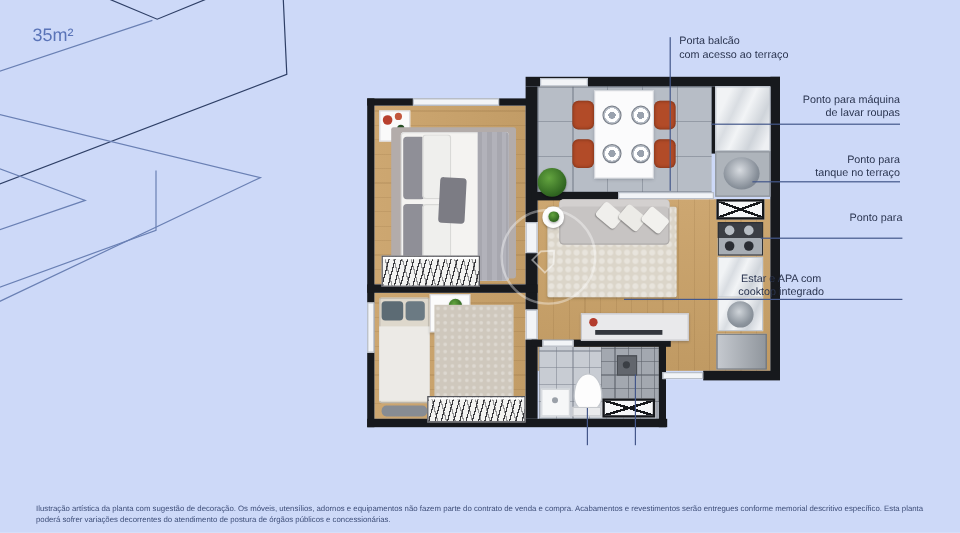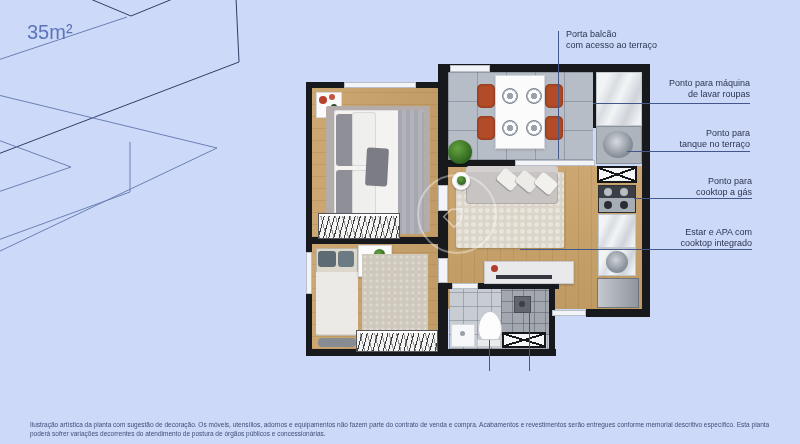--- a/index.html
+++ b/index.html
@@ -4,21 +4,21 @@
 <style>
   html,body{margin:0;padding:0;}
   body{font-family:"Liberation Sans",sans-serif;}
   .page{position:relative;width:800px;height:444px;background:#cdd9f8;overflow:hidden;}
   .abs{position:absolute;}
   
   .decor{position:absolute;left:0;top:0;width:800px;height:444px;pointer-events:none;}
   
   .title-block{position:absolute;left:27px;top:14px;}
   .title-block h1{margin:0;font-size:22px;font-weight:800;letter-spacing:.5px;color:#1b2544;}
-  .area{margin-top:7px;font-size:20px;font-weight:500;color:#5a74b8;text-align:center;}
+  .area{margin-top:7px;font-size:15px;font-weight:500;color:#5a74b8;text-align:center;}
   
   .wall{position:absolute;background:#17191d;}
   .white-strip{position:absolute;background:#f2f4f7;box-shadow:inset 0 0 0 1px #b9bfc9;}
   .wood{position:absolute;background:
       repeating-linear-gradient(90deg,rgba(92,58,20,.10) 0 1px,transparent 1px 13px),
       linear-gradient(180deg,#cda771,#c09a63);}
   .wood.h{background:
       repeating-linear-gradient(0deg,rgba(92,58,20,.10) 0 1px,transparent 1px 12px),
       linear-gradient(90deg,#cda771,#c29c66);}
   .tile{position:absolute;background:
@@ -200,25 +200,24 @@
   <div class="cline" style="left:593px;top:103px;width:157px;height:1px;"></div>
 
   <div class="callout r" style="left:600px;top:128px;width:150px;">
     <div>Ponto para</div>
     <div>tanque no terraço</div>
   </div>
   <div class="cline" style="left:627px;top:151px;width:123px;height:1px;"></div>
 
   <div class="callout r" style="left:602px;top:176px;width:150px;">
     <div>Ponto para</div>
-    <div>cooktop a gás</div>
   </div>
   <div class="cline" style="left:634px;top:198px;width:118px;height:1px;"></div>
 
-  <div class="callout r" style="left:602px;top:227px;width:150px;">
+  <div class="callout r" style="left:576px;top:227px;width:150px;text-align:center;">
     <div>Estar e APA com</div>
     <div>cooktop integrado</div>
   </div>
   <div class="cline" style="left:520px;top:249px;width:232px;height:1px;"></div>
 
   <div class="cline" style="left:489px;top:340px;width:1px;height:31px;"></div>
 
   <div class="cline" style="left:529px;top:312px;width:1px;height:59px;"></div>
 
   <div class="disclaimer">Ilustração artística da planta com sugestão de decoração. Os móveis, utensílios, adornos e equipamentos não fazem parte do contrato de venda e compra. Acabamentos e revestimentos serão entregues conforme memorial descritivo específico. Esta planta poderá sofrer variações decorrentes do atendimento de postura de órgãos públicos e concessionárias.</div>

